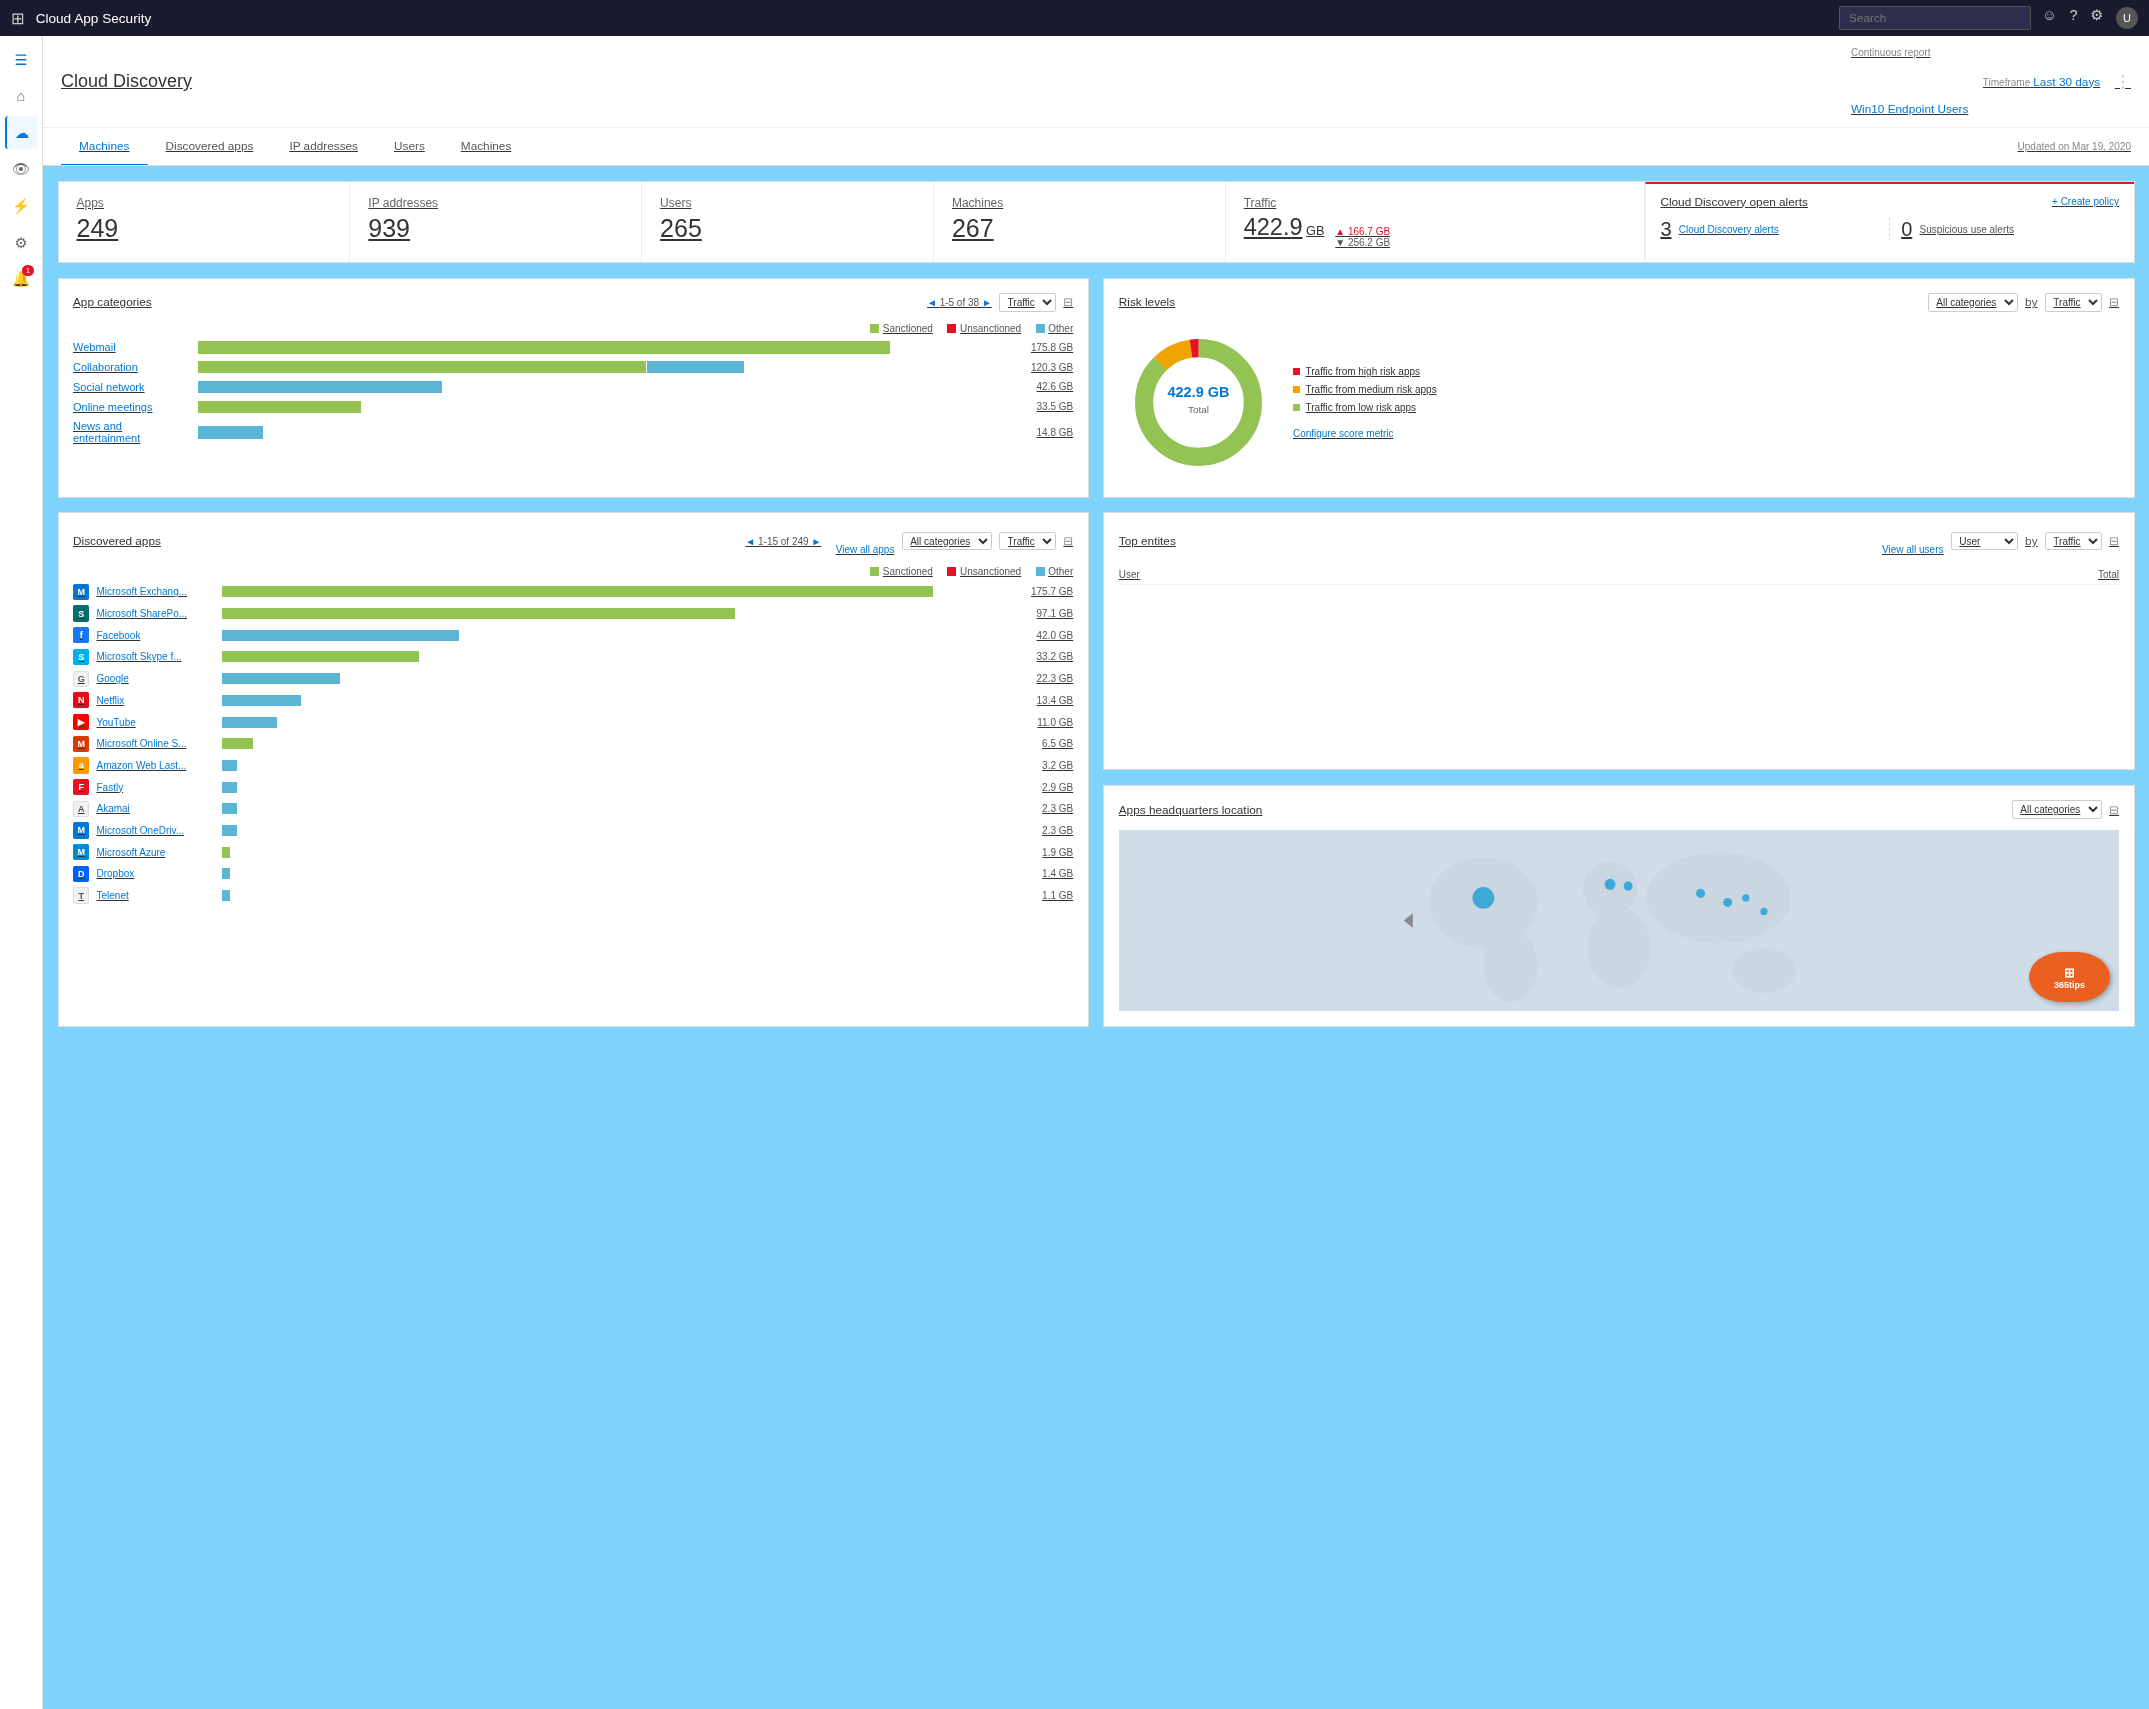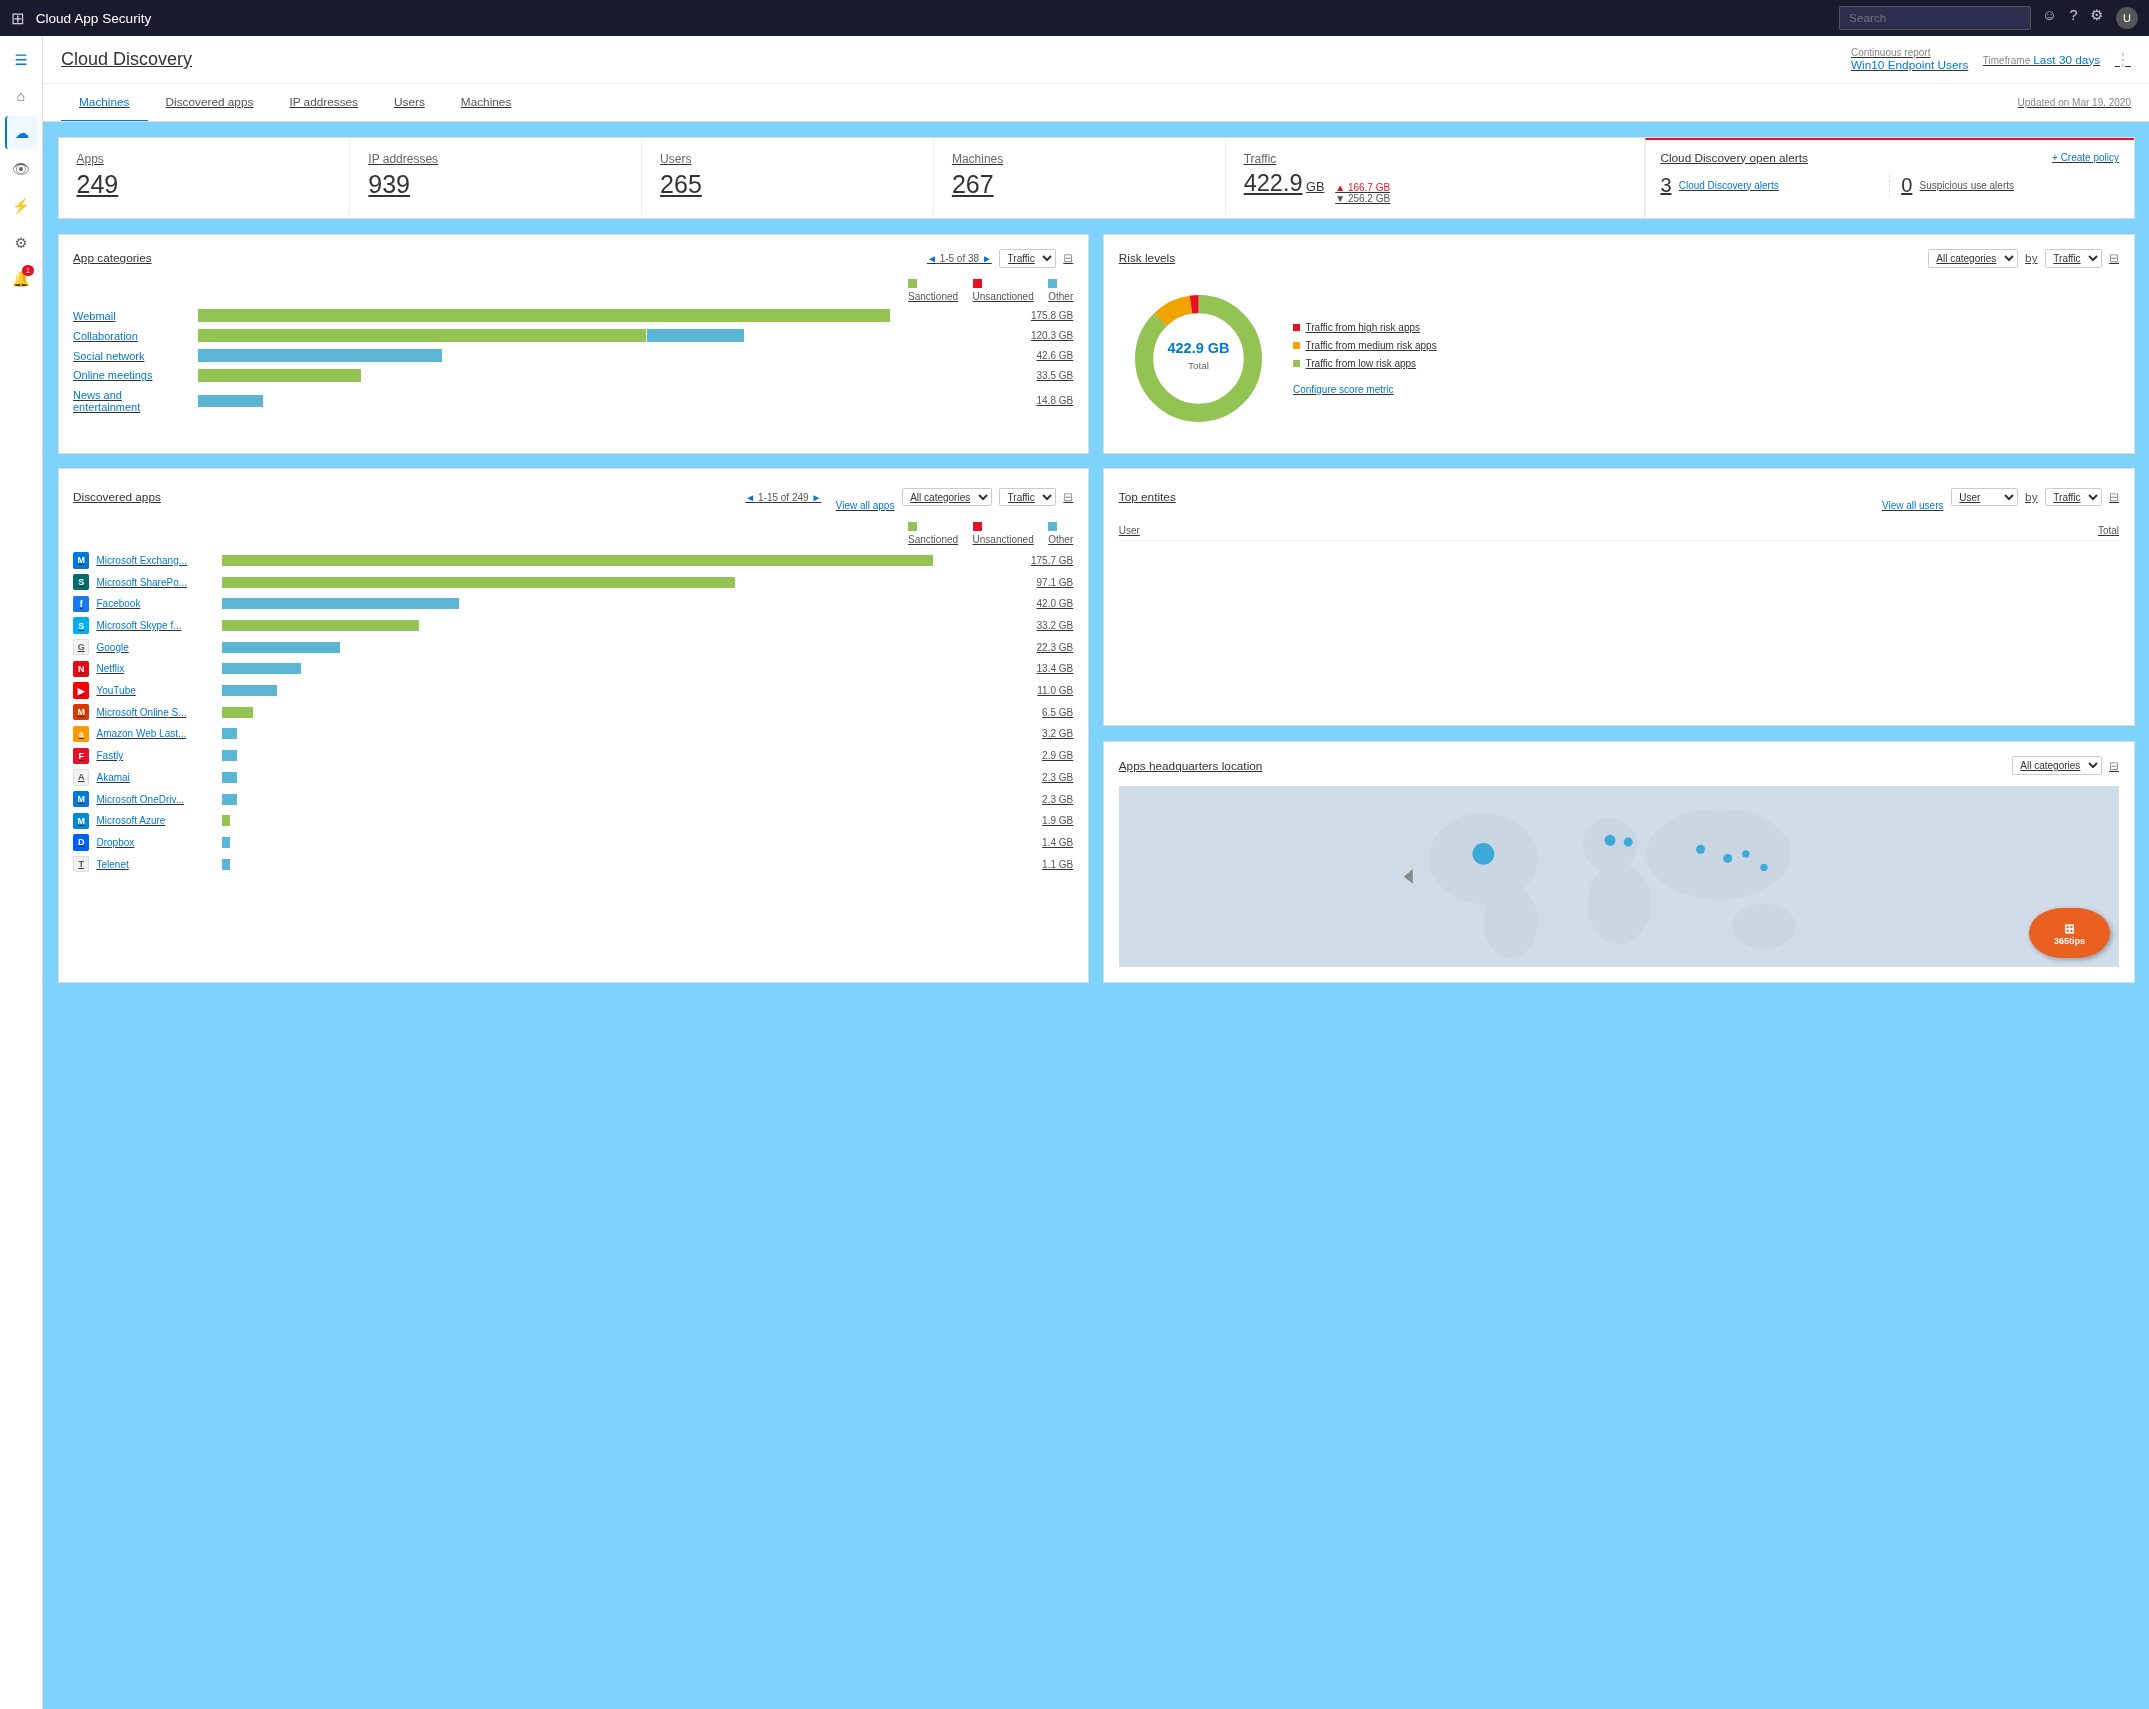--- a/index.html
+++ b/index.html
@@ -16,21 +16,21 @@
     .layout { display: flex; height: calc(100vh - 36px); }
     .sidebar { width: 43px; background: #fff; border-right: 0.9px solid #ddd; display: flex; flex-direction: column; align-items: center; padding: 7.2px 0; gap: 3.6px; }
     .sidebar-icon { width: 33px; height: 33px; display: flex; align-items: center; justify-content: center; border-radius: 3.6px; color: #666; font-size: 14.5px; cursor: pointer; position: relative; }
     .sidebar-icon.active { color: #0078d4; border-left: 2.7px solid #0078d4; background: #f0f8ff; }
 
     
     .main { flex: 1; overflow-y: auto; background: #7dd3fc; text-decoration: underline; }
     .page-header { background: #fff; padding: 11px 18px; display: flex; align-items: center; justify-content: space-between; border-bottom: 0.9px solid #eee; }
     .page-title { font-size: 18px; font-weight: 300; color: #333; }
     .page-header-right { display: flex; align-items: center; gap: 14.5px; font-size: 11px; color: #555; }
-    .report-selector { display: flex; flex-direction: column; }
+    .report-selector { display: flex; flex-direction: column; gap: 44px; }
     .report-label { color: #888; font-size: 10px; }
     .report-value { color: #0078d4; font-size: 11.8px; cursor: pointer; }
     .timeframe-value { color: #0078d4; font-size: 11.8px; cursor: pointer; }
 
     
     .tabs-bar { background: #fff; padding: 0 18px; border-bottom: 0.9px solid #ddd; display: flex; align-items: center; justify-content: space-between; }
     .tabs { display: flex; }
     .tab { padding: 11px 18px; font-size: 11.8px; color: #555; cursor: pointer; border-bottom: 1.8px solid transparent; }
     .tab.active { color: #0078d4; border-bottom: 1.8px solid #0078d4; font-weight: 500; }
     .tabs-updated { font-size: 10px; color: #888; padding: 11px 0; }
@@ -48,21 +48,21 @@
     .stat-traffic-down { color: #555; font-size: 10px; }
 
     
     .card { background: #fff; border: 0.9px solid #ddd; padding: 14.5px; }
     .card-header { display: flex; align-items: center; justify-content: space-between; margin-bottom: 11px; }
     .card-title { font-size: 11.8px; font-weight: 500; color: #333; }
     .card-controls { display: flex; align-items: center; gap: 7.2px; }
 
     
     .legend { display: flex; gap: 14.5px; justify-content: flex-end; margin-bottom: 7.2px; font-size: 10px; color: #555; }
-    .legend-item { display: flex; align-items: flex-start; gap: 3.6px; flex-direction: column; }
+    .legend-item { display: flex; align-items: center; gap: 3.6px; }
 
     .bar-row { display: flex; align-items: center; margin-bottom: 7.2px; gap: 7.2px; }
     .bar-label { width: 118px; color: #0078d4; font-size: 11px; cursor: pointer; flex-shrink: 0; }
     .bar-container { flex: 1; height: 12.7px; display: flex; gap: 0.9px; }
     .bar-green { background: #92c353; height: 100%; }
     .bar-blue { background: #5bb5d5; height: 100%; }
     .bar-value { font-size: 10px; color: #555; white-space: nowrap; min-width: 54px; text-align: right; }
 
     
     .donut-container { display: flex; align-items: center; gap: 22px; padding: 7.2px; }

